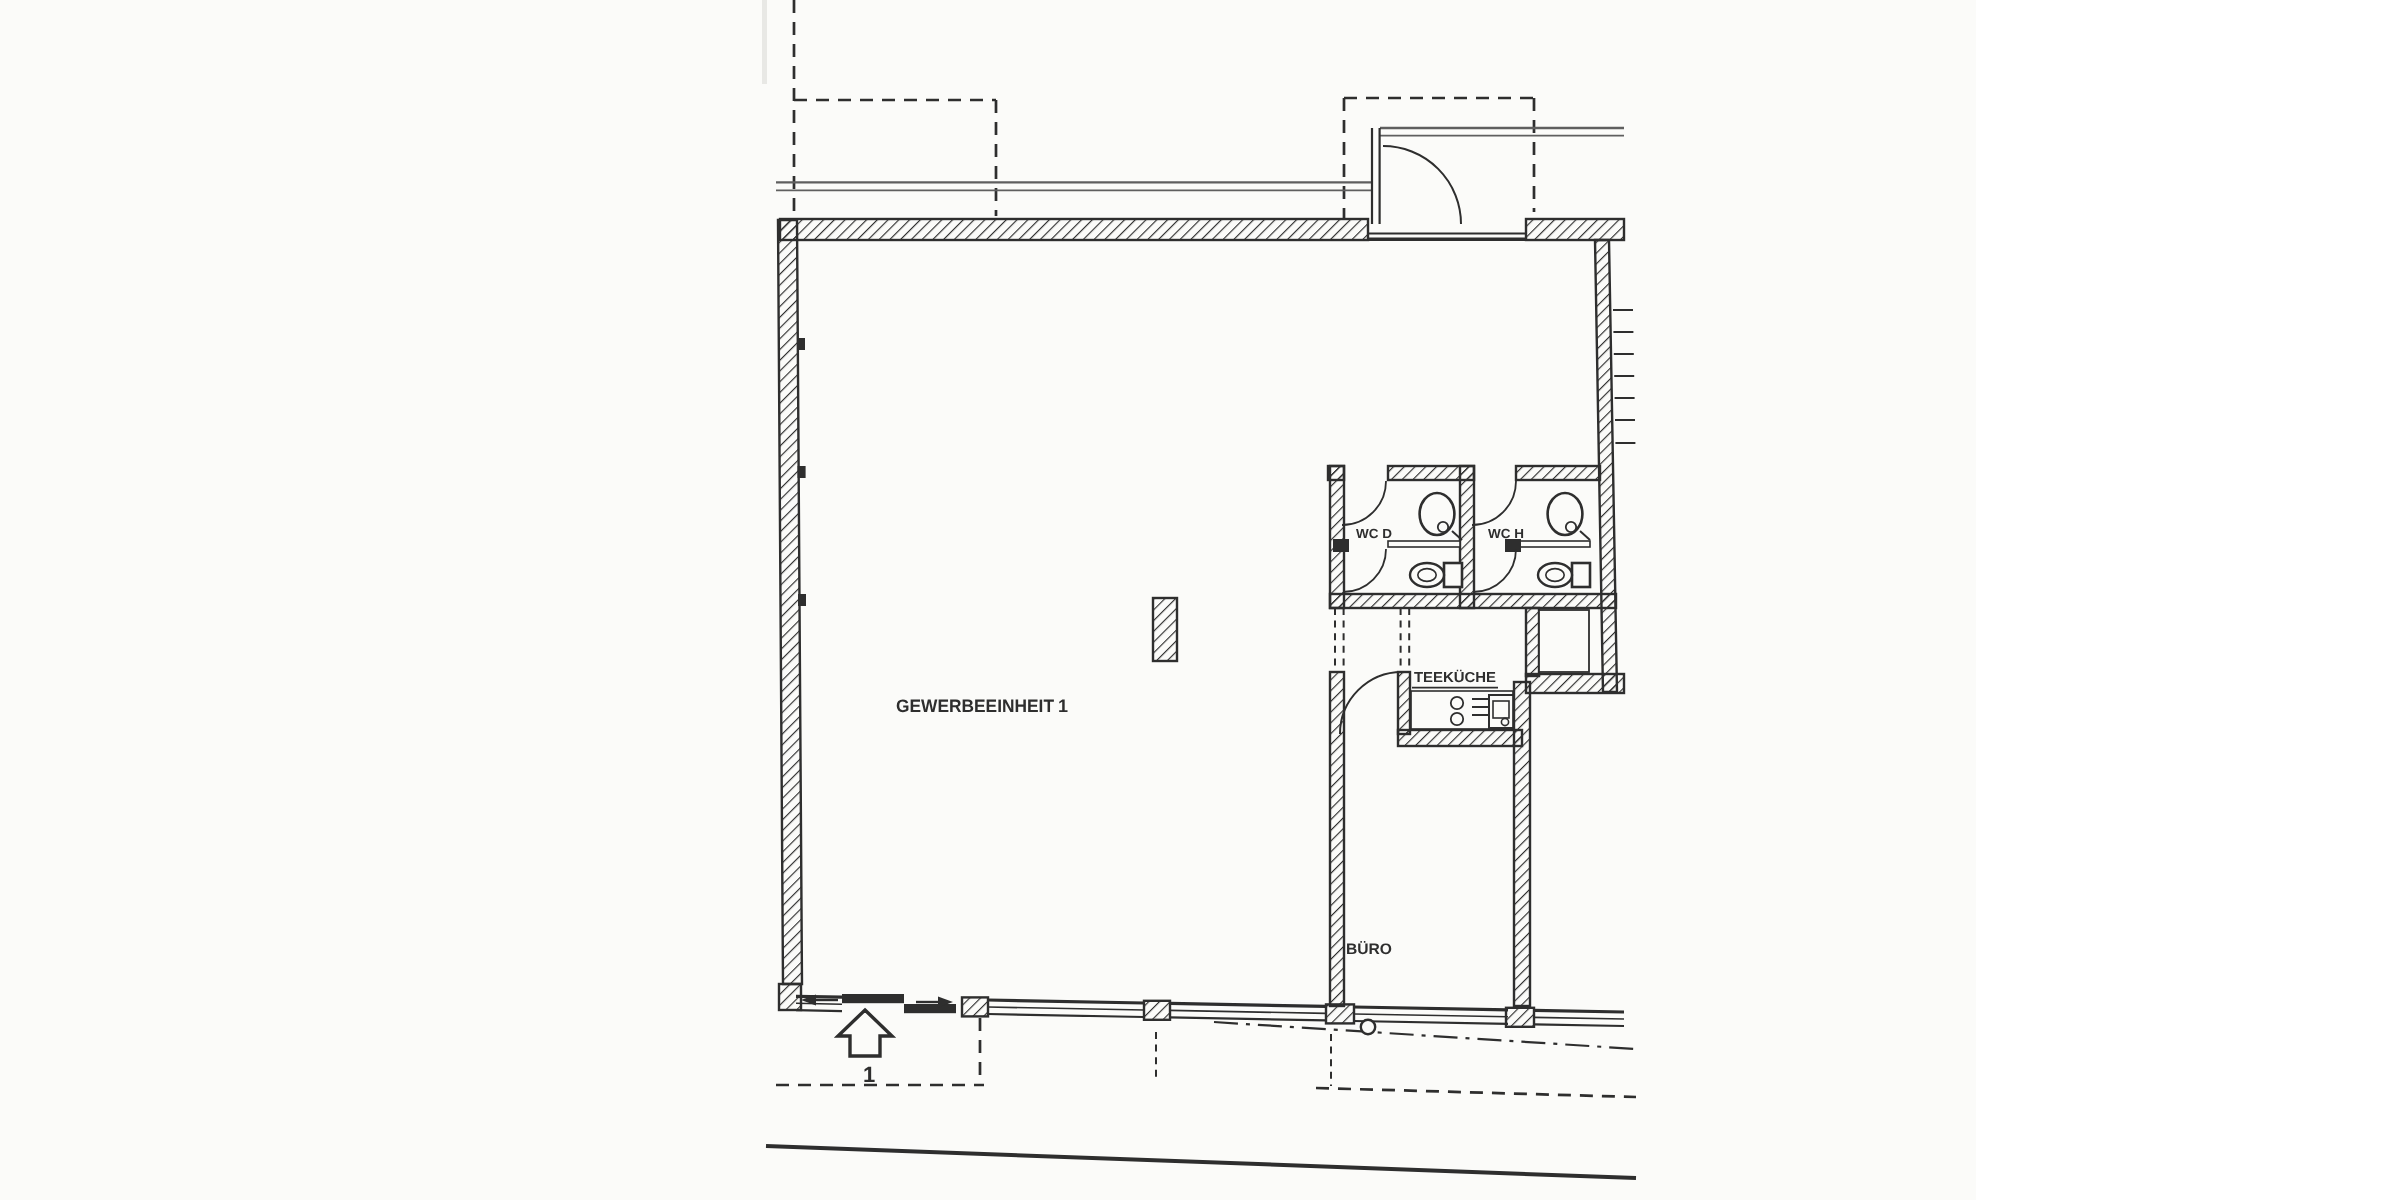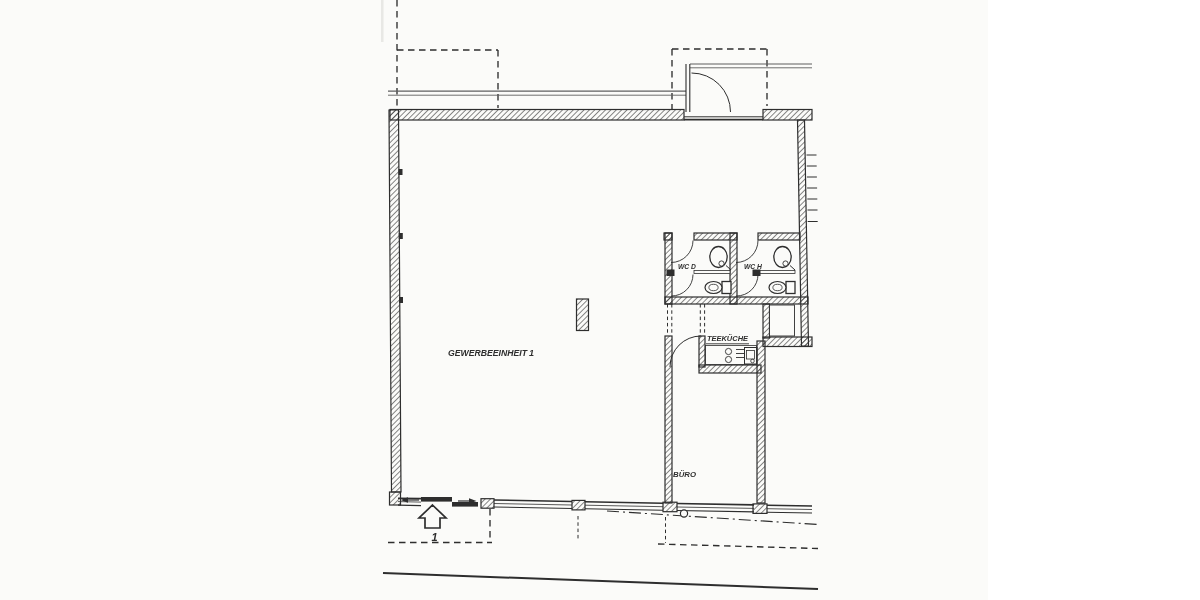--- a/index.html
+++ b/index.html
@@ -1,16 +1,16 @@
 <!DOCTYPE html>
 <html style="--ink: #2e2e2e; --paper: #fbfbf9; --light_line: #5f5f5f;"><head>
 <meta charset="utf-8">
 <style>
   html,body{margin:0;padding:0;background:#ffffff;}
-  .page{position:relative;width:988px;height:600px;background:var(--paper,#fbfbf9);overflow:hidden;font-style:italic;}
+  .page{position:relative;width:988px;height:600px;background:var(--paper,#fbfbf9);overflow:hidden;}
   svg{position:absolute;left:0;top:0;}
   .wall{fill:url(#hatch);stroke:var(--ink,#2e2e2e);stroke-width:1.2;}
   .ink{stroke:var(--ink,#2e2e2e);fill:none;}
   .fixture{stroke:var(--ink,#2e2e2e);fill:var(--paper,#fbfbf9);}
   .dash{stroke:var(--ink,#2e2e2e);fill:none;stroke-dasharray:6.5 4.5;stroke-width:1.35;}
   .dash-sm{stroke:var(--ink,#2e2e2e);fill:none;stroke-dasharray:3.5 2.8;stroke-width:1;}
   .gray{stroke:var(--light_line,#5f5f5f);fill:none;}
   text{fill:var(--ink,#2e2e2e);font-family:"Liberation Sans",sans-serif;font-weight:700;}
 </style>
 </head>

